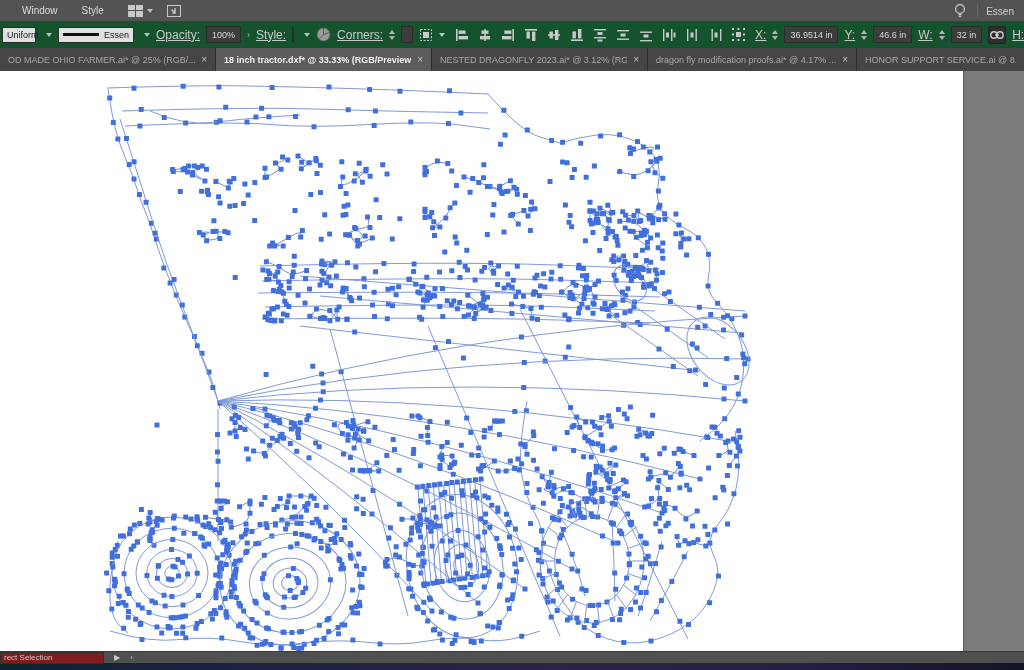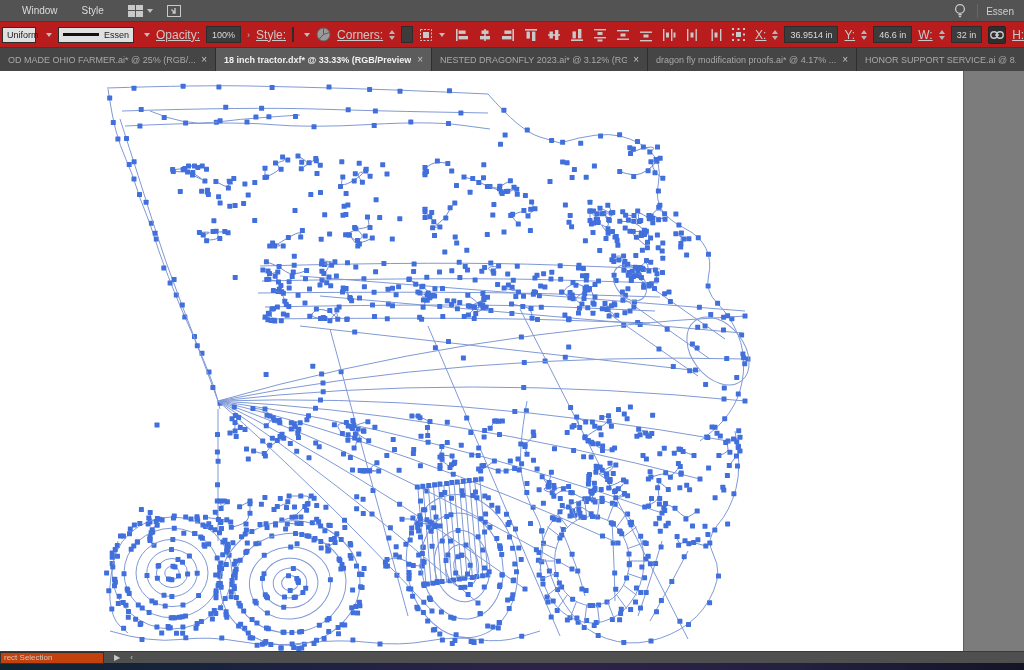--- a/index.html
+++ b/index.html
@@ -11,21 +11,21 @@
     padding-left:12px; gap:4px; border-bottom:1px solid #3e3e3e; position:relative; }
   .menu-item { color:#dcdcdc; font-size:10px; padding:0 10px; cursor:default; }
   .mb-icon { display:inline-flex; align-items:center; margin-left:10px; }
   .chev { width:0; height:0; border-left:3px solid transparent; border-right:3px solid transparent;
     border-top:4px solid #c0c0c0; display:inline-block; margin-left:4px; }
   .mb-right { position:absolute; right:8px; top:0; height:22px; display:flex; align-items:center; gap:8px; padding-right:2px; }
   .vsep { width:1px; height:14px; background:#666; }
   .ws-label { color:#cfcfcf; font-size:10px; white-space:nowrap; }
 
   
-  .controlbar { height:26px; background:#b91c1c; display:flex; align-items:center;
+  .controlbar { height:26px; background:#14532d; display:flex; align-items:center;
     padding:0 2px; gap:6px; border-bottom:1px solid #3a3a3a; white-space:nowrap; overflow:hidden; }
   .lightbox { background:#e0e0e0; border:1px solid #2c2c2c; height:16px; display:inline-flex;
     align-items:center; color:#1c1c1c; font-size:9px; padding:0 4px; }
   .dd-chev { width:14px; height:16px; display:inline-flex; align-items:center; justify-content:center; }
   .lbl { color:#c9c9c9; font-size:12px; text-decoration:underline; }
   .field { background:#3c3c3c; border:1px solid #2d2d2d; height:17px; color:#dadada;
     font-size:9px; display:inline-flex; align-items:center; padding:4px 5px; }
   .stepper { display:inline-flex; flex-direction:column; justify-content:center; gap:2px; width:10px; }
   .stepper i { display:block; width:0; height:0; margin:0 auto; }
   .stepper .up { border-left:3px solid transparent; border-right:3px solid transparent; border-bottom:4px solid #b5b5b5; }
@@ -46,21 +46,21 @@
   .tab.active { background:#5c5c5c; color:#f1f1f1; font-weight:bold; }
   .tab .close { color:#c3c3c3; font-size:10px; font-weight:normal; cursor:default; }
 
   
   .canvas { position:relative; height:580px; background:#7c7c7c; }
   .artboard { position:absolute; left:0; top:0; width:964px; height:580px; background:#ffffff;
     border-right:1px solid #5f5f5f; overflow:hidden; }
 
   
   .statusbar { height:12px; background:#4f4f4f; display:flex; align-items:center; gap:10px; border-top:1px solid #3a3a3a; }
-  .toolbox { background:#c2410c; border:1px solid #303030; height:12px; width:104px; color:#c9c9c9;
+  .toolbox { background:#7f1d1d; border:1px solid #303030; height:12px; width:104px; color:#c9c9c9;
     font-size:8px; display:flex; align-items:center; padding:0 3px; overflow:hidden; }
   .sb-glyph { color:#c9c9c9; font-size:8px; }
 
   
   .taskstrip { height:7px;
     background:linear-gradient(90deg,#0e2430 0%, #1d2240 28%, #2e2347 55%, #232040 78%, #141426 100%); }
 
   svg.icon { display:block; }
 </style>
 </head>

